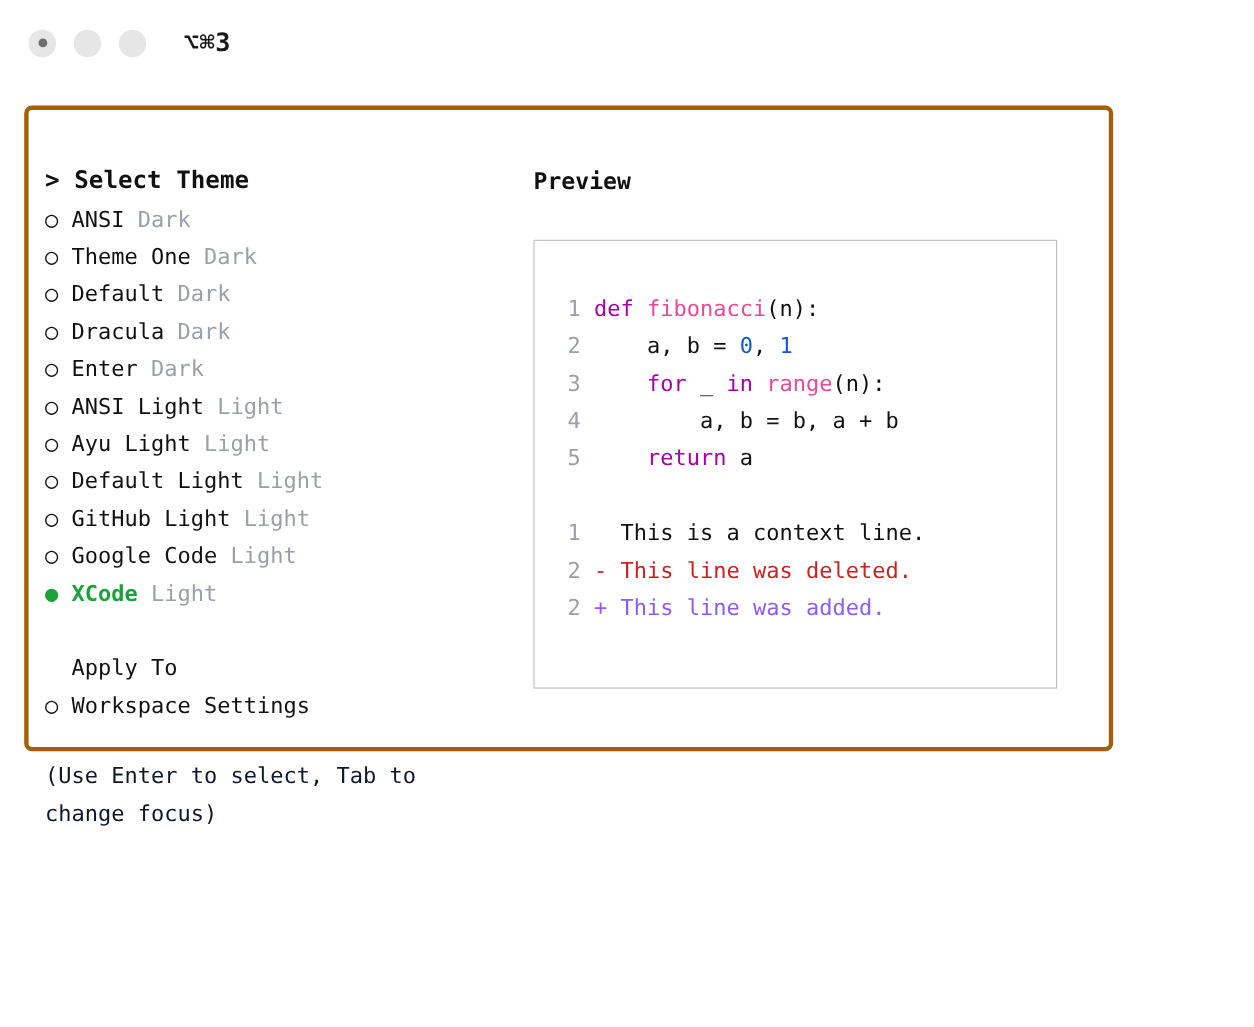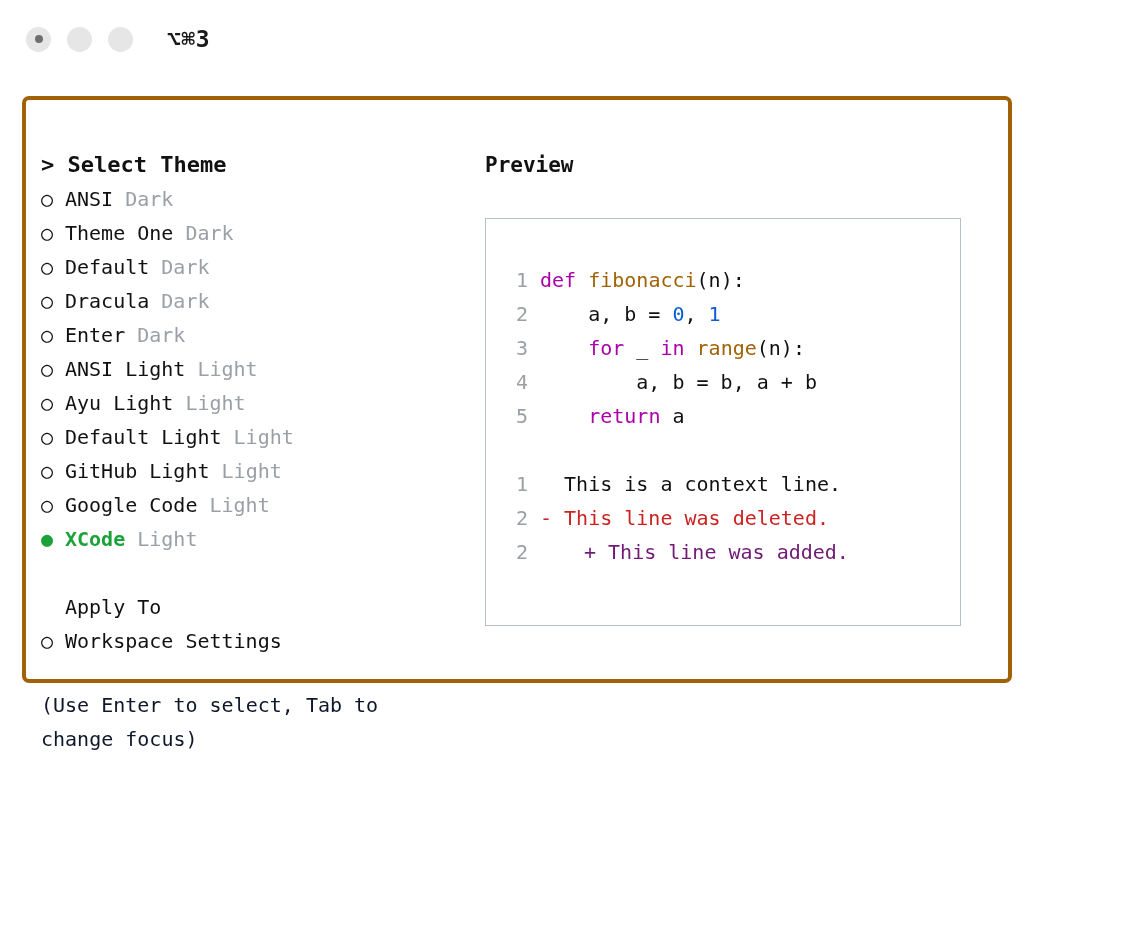--- a/index.html
+++ b/index.html
@@ -151,25 +151,25 @@
     color: #111111;
   }
   .ln {
     color: #9aa0a6;
     display: inline-block;
     width: 22px;
     text-align: right;
     margin-right: 12px;
   }
   .kw { color: #aa00aa; }
-  .fn { color: #a16207; text-align: center; }
+  .fn { color: #ec4899; text-align: center; }
   .num { color: #0b5bd3; }
   .plain { color: #111111; }
   .diff-del { color: #cc2222; }
-  .diff-add { color: #701a75; margin-left: 44px; }
+  .diff-add { color: #8b5cf6; }
   .ctx { color: #111111; }
   .blank-line { height: 34px; }
 </style>
 </head>
 <body>
 
 <div class="window">
 
   <div class="titlebar">
     <div class="traffic">

